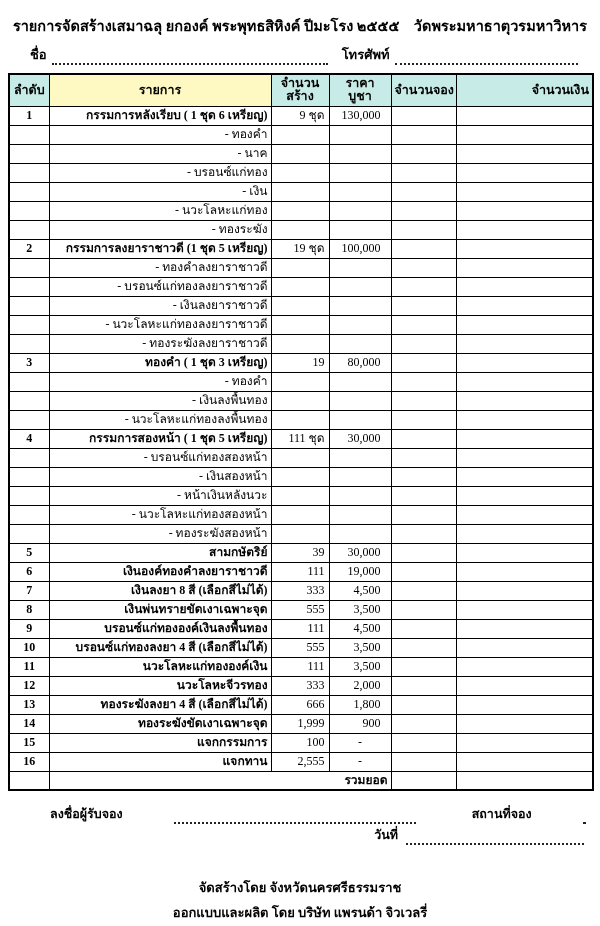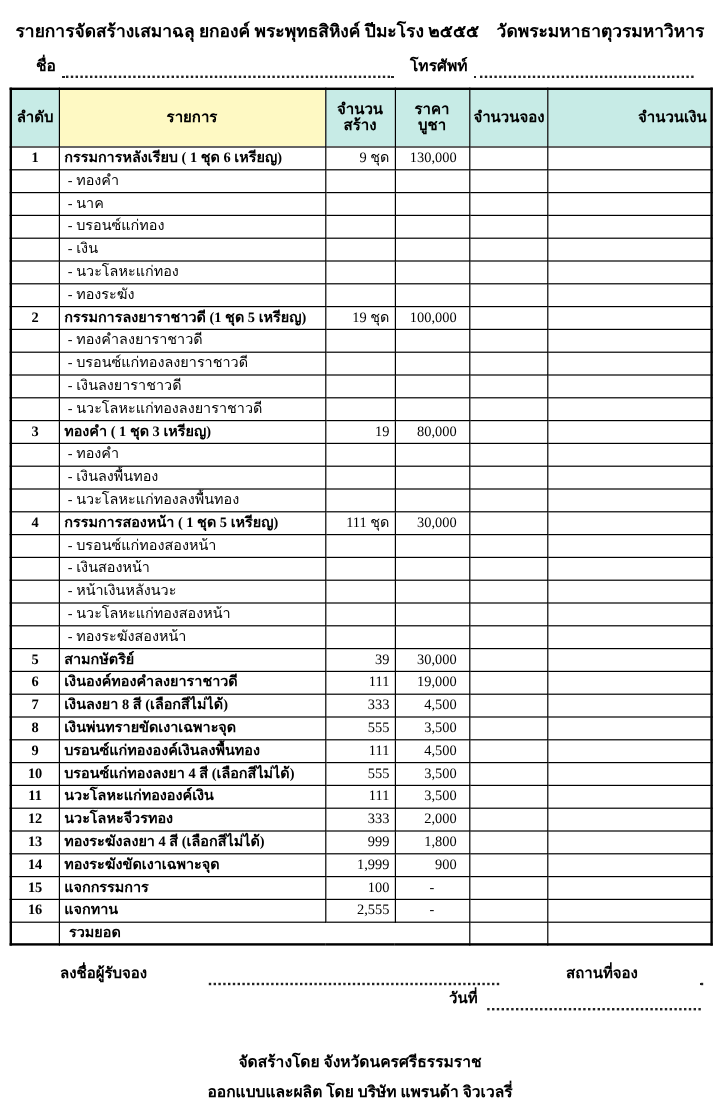--- a/index.html
+++ b/index.html
@@ -58,33 +58,33 @@
     height: 19px;
     padding: 0 3px;
     line-height: 1.05;
     overflow: hidden;
     white-space: nowrap;
     vertical-align: middle;
   }
   thead th {
     font-weight: bold;
     text-align: center;
-    height: 48px;
+    height: 32px;
     font-size: 12.5px;
   }
   thead th .l2 { display: block; }
 
   td.order-no { text-align: center; font-weight: bold; }
-  td.item { text-align: left; padding-left: 4px; margin-left: 12px; }
+  td.item { text-align: right; padding-left: 4px; margin-left: 12px; }
   tr.main td.item { font-weight: bold; }
   tr.sub  td.item { padding-left: 7px; }
   td.qty { text-align: right; padding-right: 4px; margin-left: 32px; }
   td.price { text-align: right; padding-right: 10px; }
   td.price.dash { text-align: center; padding-right: 3px; }
-  tr.total-row td.total-label { font-weight: bold; padding-left: 8px; text-align: left; }
+  tr.total-row td.total-label { font-weight: bold; padding-left: 8px; text-align: right; }
 
   .sign-line {
     display: flex;
     align-items: flex-end;
     font-weight: bold;
     font-size: 12.5px;
     margin: 16px 8px 0 42px;
     height: 17px;
     gap: 46px;
   }
@@ -239,20 +239,28 @@
           <td class="amt"></td>
         </tr>
         <tr class="sub">
           <td class="order-no"></td>
           <td class="item">- นวะโลหะแก่ทองลงยาราชาวดี</td>
           <td class="qty"></td>
           <td class="price"></td>
           <td class="res"></td>
           <td class="amt"></td>
         </tr>
+        <tr class="sub">
+          <td class="order-no"></td>
+          <td class="item">- ทองระฆังลงยาราชาวดี</td>
+          <td class="qty"></td>
+          <td class="price"></td>
+          <td class="res"></td>
+          <td class="amt"></td>
+        </tr>
         <tr class="main">
           <td class="order-no">3</td>
           <td class="item">ทองคำ ( 1 ชุด 3 เหรียญ)</td>
           <td class="qty">19</td>
           <td class="price">80,000</td>
           <td class="res"></td>
           <td class="amt"></td>
         </tr>
         <tr class="sub">
           <td class="order-no"></td>
@@ -386,21 +394,21 @@
           <td class="order-no">12</td>
           <td class="item">นวะโลหะจีวรทอง</td>
           <td class="qty">333</td>
           <td class="price">2,000</td>
           <td class="res"></td>
           <td class="amt"></td>
         </tr>
         <tr class="main">
           <td class="order-no">13</td>
           <td class="item">ทองระฆังลงยา 4 สี (เลือกสีไม่ได้)</td>
-          <td class="qty">999</td>
+          <td class="qty">666</td>
           <td class="price">1,800</td>
           <td class="res"></td>
           <td class="amt"></td>
         </tr>
         <tr class="main">
           <td class="order-no">14</td>
           <td class="item">ทองระฆังขัดเงาเฉพาะจุด</td>
           <td class="qty">1,999</td>
           <td class="price">900</td>
           <td class="res"></td>

